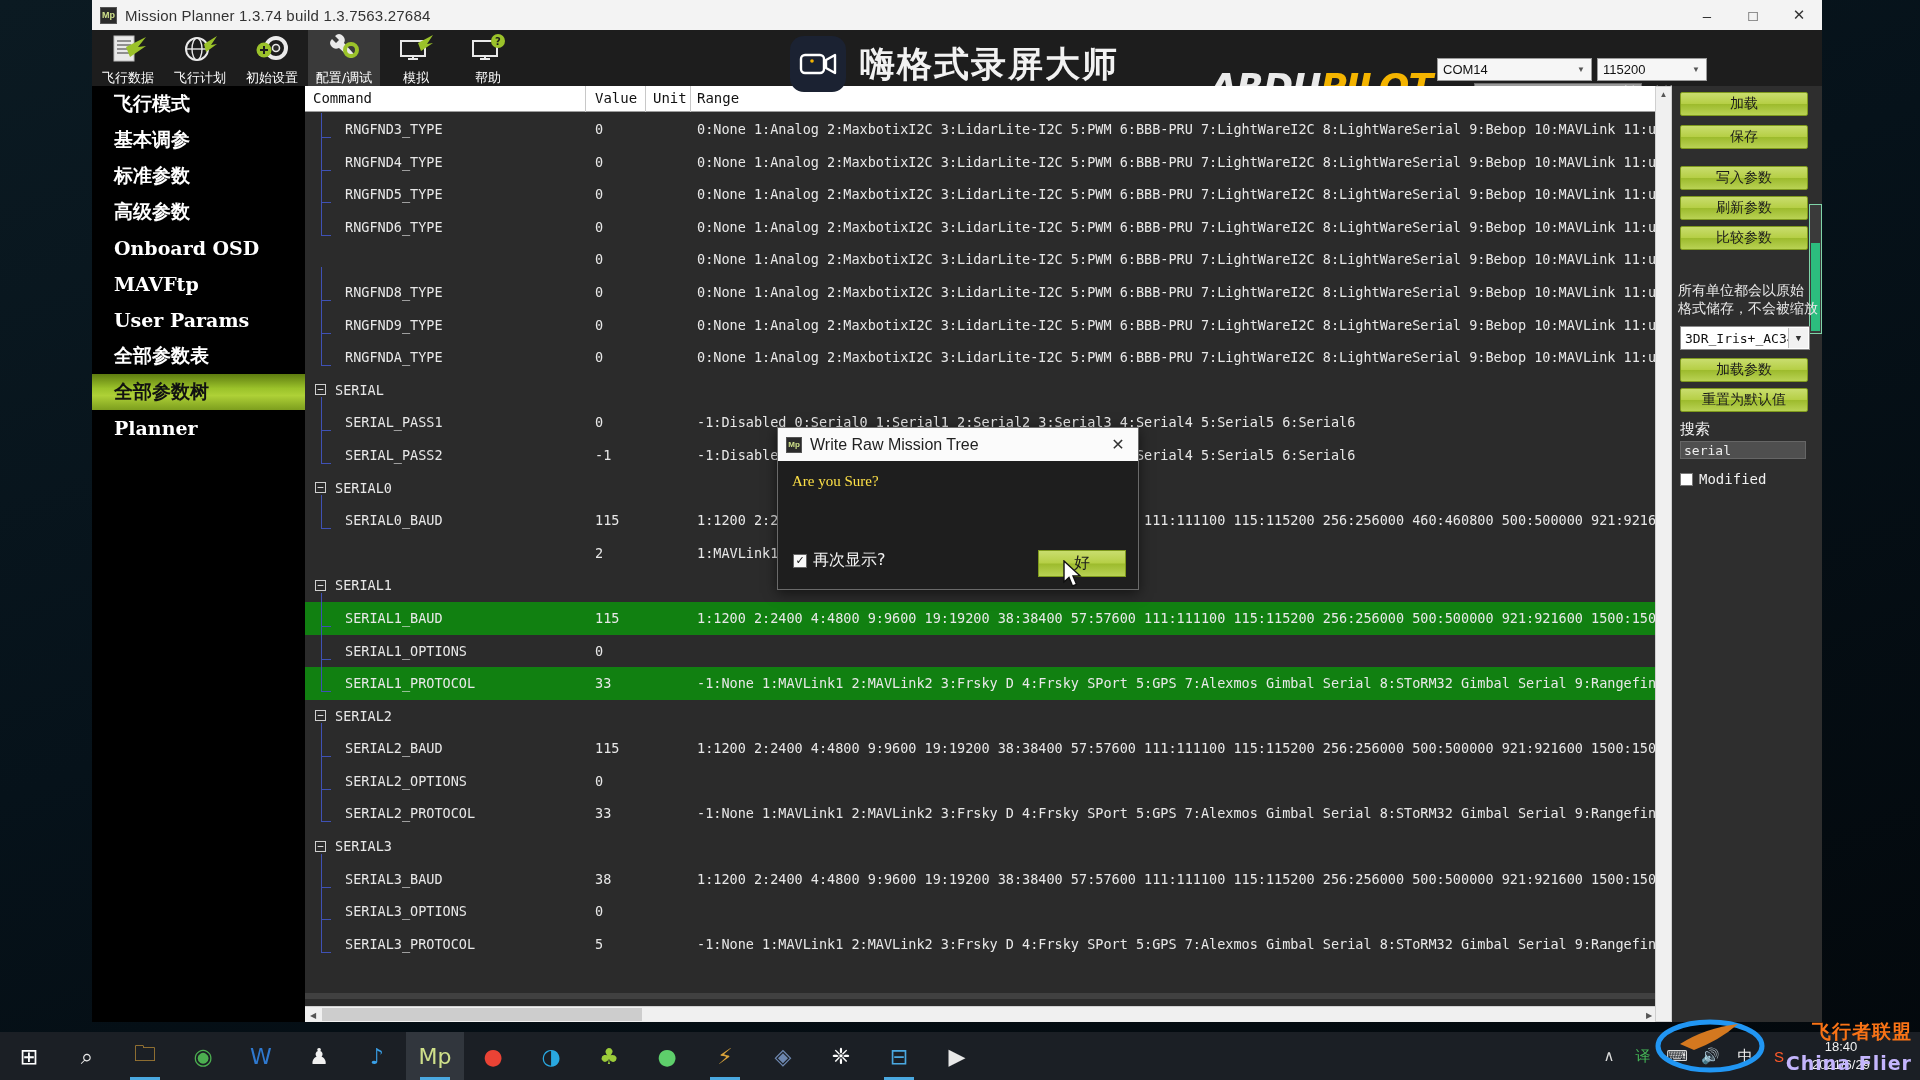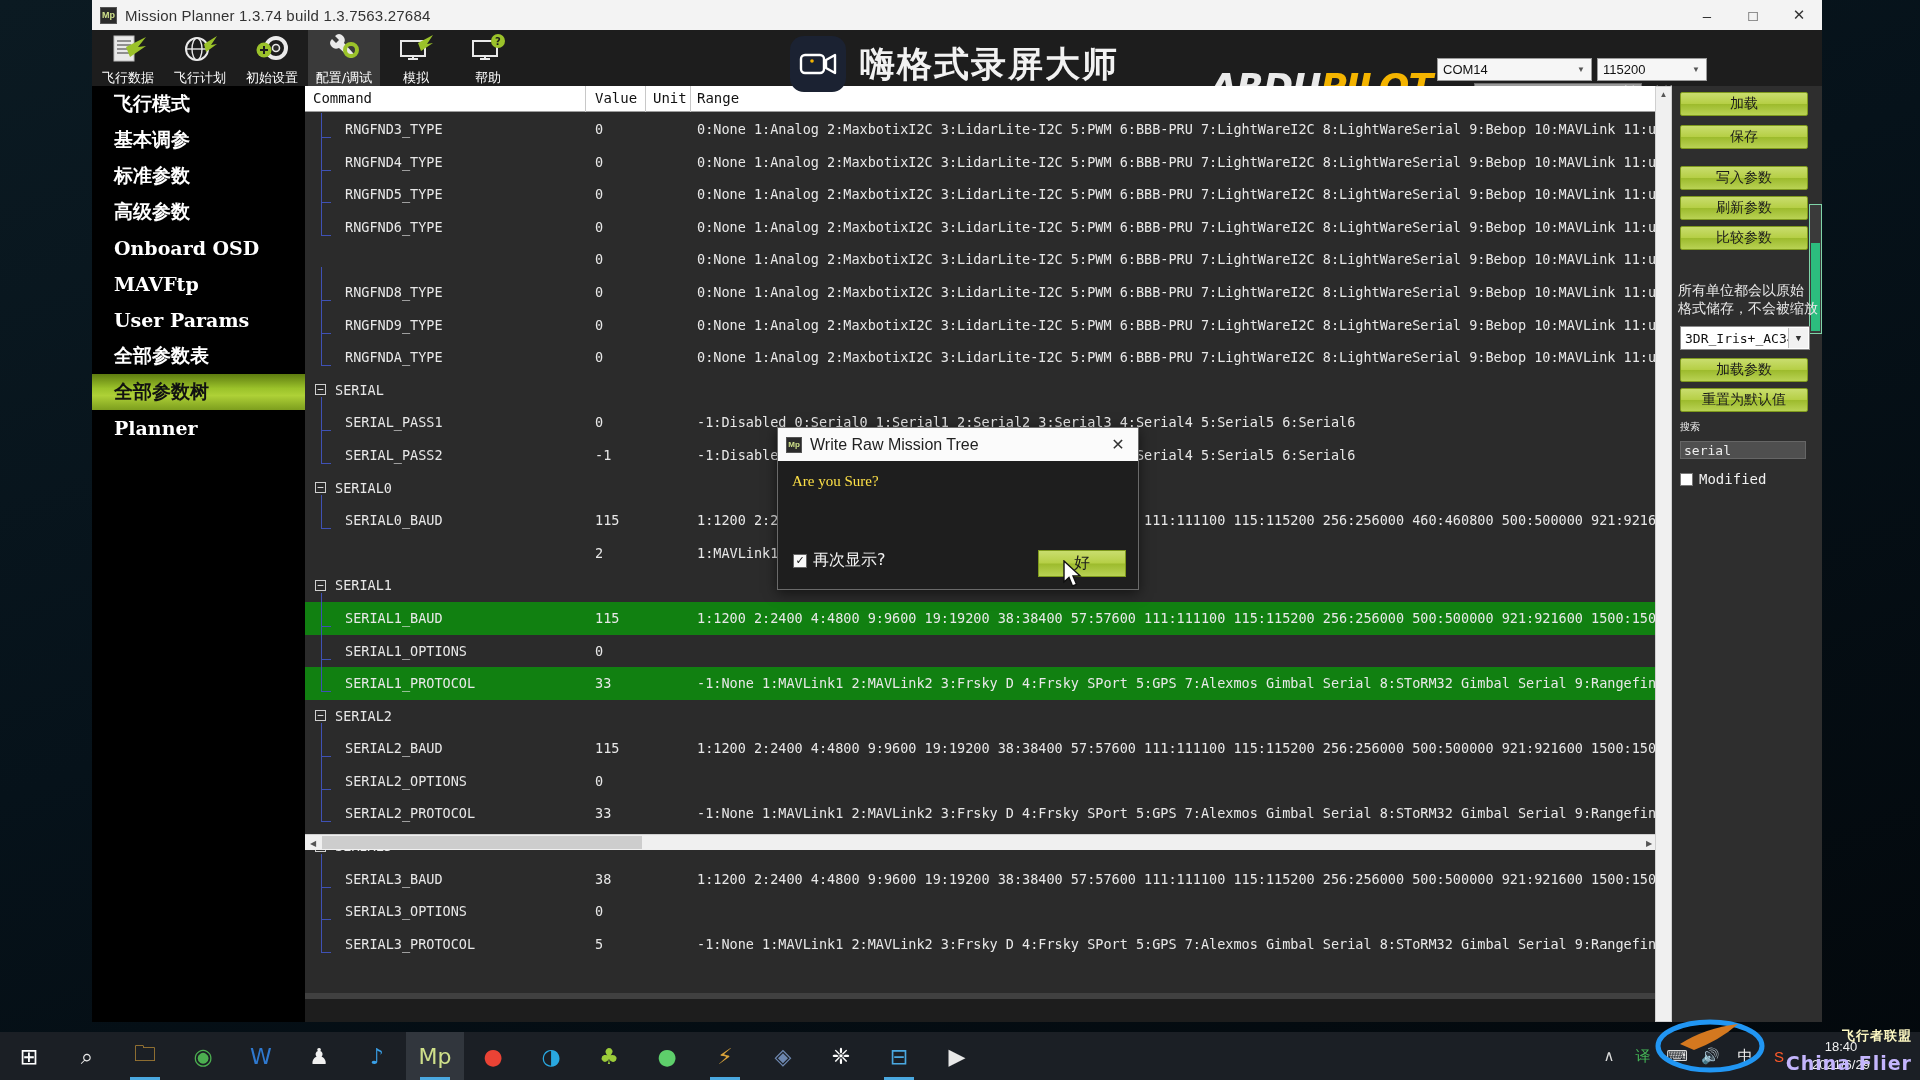--- a/index.html
+++ b/index.html
@@ -130,21 +130,21 @@
     color:#111;
   }
   .nav-item.selected::after {
     content:""; position:absolute; right:-15px; top:0;
     border-top:18px solid transparent; border-bottom:18px solid transparent;
     border-left:15px solid #9bc22a;
   }
 
   
   .grid-wrap {
-    position:absolute; left:213px; top:86px; width:1367px; height:764px;
+    position:absolute; left:213px; top:86px; width:1367px; height:936px;
     background:#2b2b2b;
   }
   .grid-head {
     position:absolute; left:0; top:0; width:1352px; height:26px;
     background:#ffffff; border-bottom:1px solid #9d9d9d;
     display:flex; align-items:center; font-size:14px; color:#111;
     font-family:"DejaVu Sans Mono", monospace;
   }
   .gh { position:absolute; top:4px; }
   .gh-sep { position:absolute; top:0; width:1px; height:26px; background:#c8c8c8; }
@@ -214,21 +214,21 @@
     border:1px solid #8a8a8a; font-size:13px; color:#111;
     display:flex; align-items:center; padding-left:4px;
     font-family:"DejaVu Sans Mono", monospace;
   }
   .rp-combo .arrow {
     position:absolute; right:1px; top:1px; width:20px; height:20px; background:#f2f2f2;
     border-left:1px solid #bdbdbd; display:flex; align-items:center; justify-content:center;
     font-size:9px; color:#333;
   }
   .rp-label {
-    position:absolute; left:8px; font-size:10px; color:#f0f0f0;
+    position:absolute; left:8px; font-size:15px; color:#f0f0f0;
     font-family:"DejaVu Sans", sans-serif;
   }
   .rp-search {
     position:absolute; left:8px; width:126px; height:18px; background:#4f4f4f;
     border:1px solid #666; font-size:13px; color:#eee; padding-left:3px;
     display:flex; align-items:center; font-family:"DejaVu Sans Mono", monospace;
   }
   .rp-check {
     position:absolute; left:8px; display:flex; align-items:center; gap:6px;
     font-size:14px; color:#f0f0f0; font-family:"DejaVu Sans Mono", monospace;
@@ -307,21 +307,21 @@
   }
   .tray-ico { width:34px; height:48px; display:flex; align-items:center; justify-content:center; color:#e6e6e6; font-size:15px; }
   .clock {
     width:90px; height:48px; display:flex; flex-direction:column; align-items:center;
     justify-content:center; color:#f0f0f0; font-size:13px; line-height:1.35;
     font-family:"Liberation Sans", sans-serif;
   }
   .watermark {
     position:absolute; right:8px; bottom:6px; text-align:right; z-index:95;
   }
-  .wm-cn { font-size:13px; color:#fef9c3; font-weight:bold; font-family:"DejaVu Sans", sans-serif; letter-spacing:1px; }
+  .wm-cn { font-size:19px; color:#f97316; font-weight:bold; font-family:"DejaVu Sans", sans-serif; letter-spacing:1px; }
   .wm-en { font-size:19px; color:#c4b5fd; font-weight:bold; font-family:"DejaVu Sans", sans-serif; letter-spacing:1px;margin-top:7px; }
   .wm-ring {
     position:absolute; right:150px; bottom:4px; width:120px; height:62px; z-index:94;
   }
 </style>
 </head>
 <body>
 
 <div class="screen">
   <div class="desktop-bg"></div>

